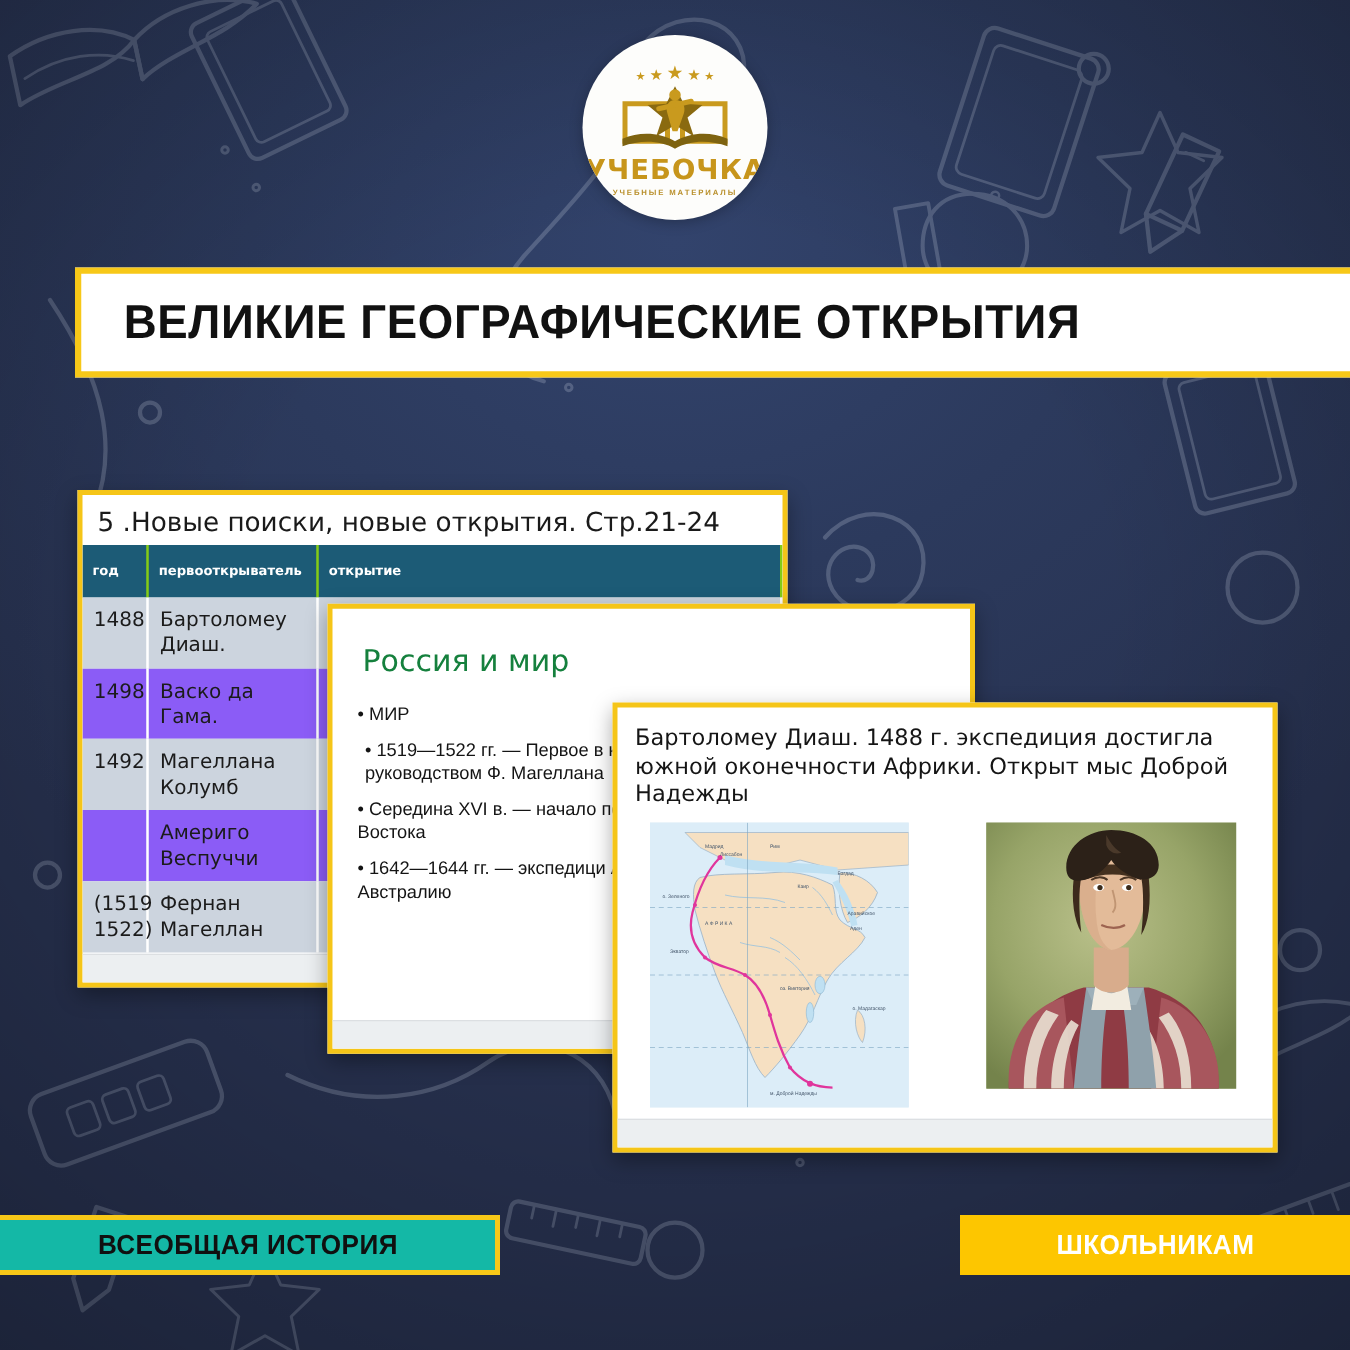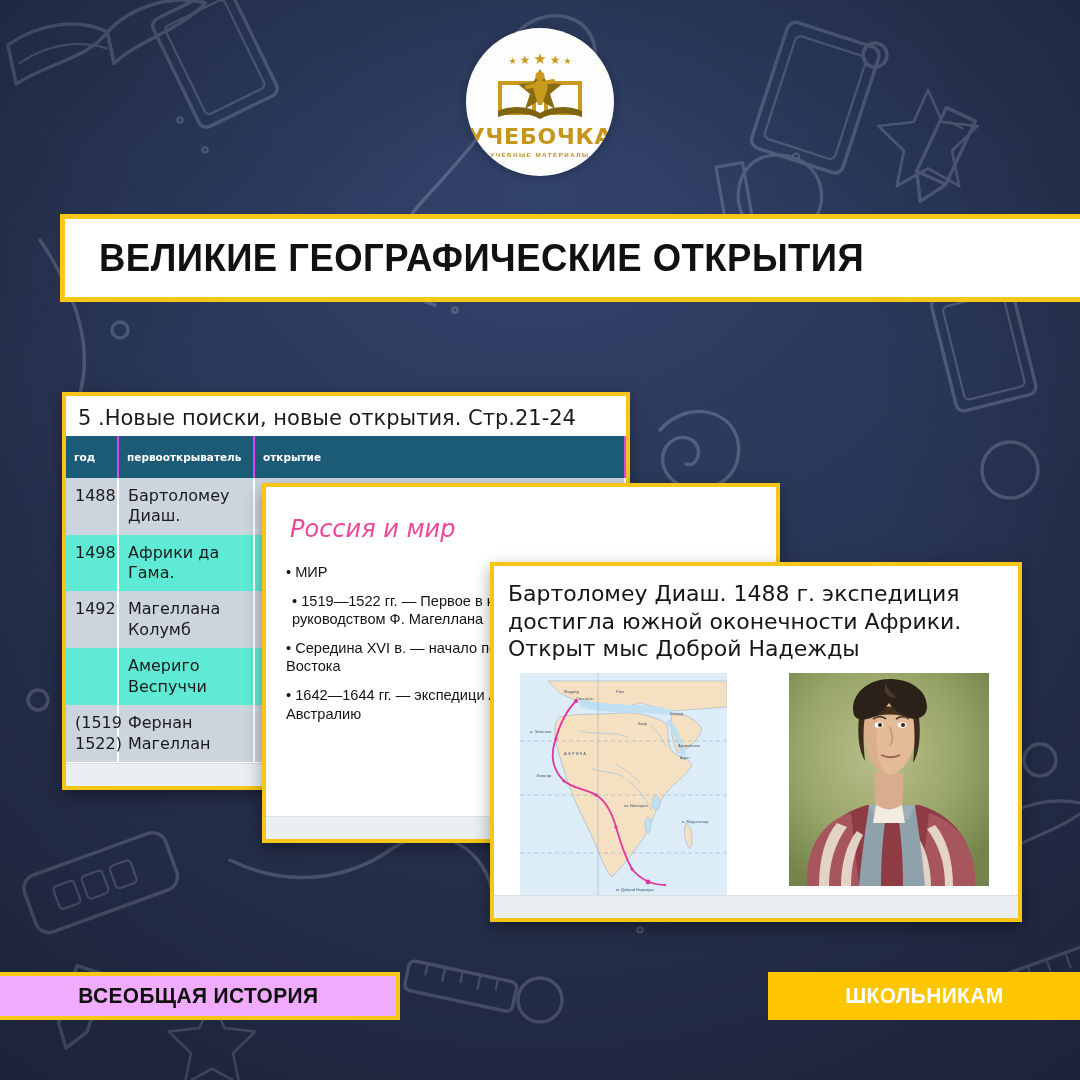--- a/index.html
+++ b/index.html
@@ -62,55 +62,55 @@
 
   
   #card1{left:62px;top:392px;width:568px;height:398px;}
   #card1 .head{
     padding:10px 12px 4px 12px;font-size:21px;color:#1a1a1a;line-height:1.22;
     font-family:"DejaVu Sans",sans-serif;
   }
   table.tbl{border-collapse:collapse;width:100%;table-layout:fixed;font-family:"DejaVu Sans",sans-serif;}
   table.tbl th{
     background:#1c5b76;color:#ffffff;font-size:10.5px;text-align:left;font-weight:bold;
-    padding:7px 8px;border-right:2px solid #d946ef;vertical-align:middle;height:28px;
+    padding:7px 8px;border-right:2px solid #84cc16;vertical-align:middle;height:28px;
   }
   table.tbl td{
     font-size:16px;color:#1b1b1b;padding:8px 9px;border-right:2px solid #ffffff;
     vertical-align:top;line-height:1.28;
   }
   table.tbl tr.r-odd td{background:#ccd4de;}
-  table.tbl tr.r-even td{background:#5eead4;}
+  table.tbl tr.r-even td{background:#8b5cf6;}
   col.c-year{width:52px;}
   col.c-person{width:136px;}
 
   
   #card2{left:262px;top:483px;width:518px;height:360px;}
   #card2 .h2{
-    font-size:24px;color:#ec4899;padding:28px 0 0 24px;font-family:"DejaVu Sans",sans-serif;font-style:italic;
+    font-size:24px;color:#15803d;padding:28px 0 0 24px;font-family:"DejaVu Sans",sans-serif;
   }
   #card2 .bullets{padding:20px 16px 0 20px;font-size:14.6px;color:#141414;line-height:1.24;
     font-family:"Liberation Sans",sans-serif;}
   #card2 .bullets p{margin:0 0 11px 0;}
   #card2 .bullets p.ind{padding-left:6px;}
 
   
   #card3{left:490px;top:562px;width:532px;height:360px;}
   #card3 .c3text{
-    padding:14px 10px 0 14px;font-size:22px;color:#151515;line-height:1.26;
+    padding:14px 10px 0 14px;font-size:18px;color:#151515;line-height:1.26;
     font-family:"DejaVu Sans",sans-serif;
   }
   #card3 .media{display:flex;gap:62px;padding:10px 0 0 26px;}
   .map-box{width:207px;height:228px;background:#d9ecf8;position:relative;overflow:hidden;}
   .portrait-box{width:200px;height:213px;position:relative;overflow:hidden;background:#8c9a63;}
 
   
   #badge-left{
     position:absolute;left:0;top:972px;width:400px;height:48px;
-    background:#f0abfc;border:4px solid #f7c818;border-left:none;box-sizing:border-box;
+    background:#14b8a6;border:4px solid #f7c818;border-left:none;box-sizing:border-box;
     display:flex;align-items:center;justify-content:center;
   }
   #badge-left .b{color:#101010;font-weight:bold;font-size:22px;letter-spacing:.4px;
     transform:scaleX(.95);white-space:nowrap;}
   #badge-right{
     position:absolute;right:0;top:972px;width:312px;height:48px;
     background:#fdc600;box-sizing:border-box;
     display:flex;align-items:center;justify-content:center;
   }
   #badge-right .b{color:#ffffff;font-weight:bold;font-size:22px;letter-spacing:.4px;
@@ -283,21 +283,21 @@
       </tr>
     </thead>
     <tbody>
       <tr class="r-odd">
         <td>1488</td>
         <td>Бартоломеу Диаш.</td>
         <td></td>
       </tr>
       <tr class="r-even">
         <td>1498</td>
-        <td>Африки да Гама.</td>
+        <td>Васко да Гама.</td>
         <td></td>
       </tr>
       <tr class="r-odd">
         <td>1492</td>
         <td>Магеллана Колумб</td>
         <td></td>
       </tr>
       <tr class="r-even">
         <td></td>
         <td>Америго Веспуччи</td>

